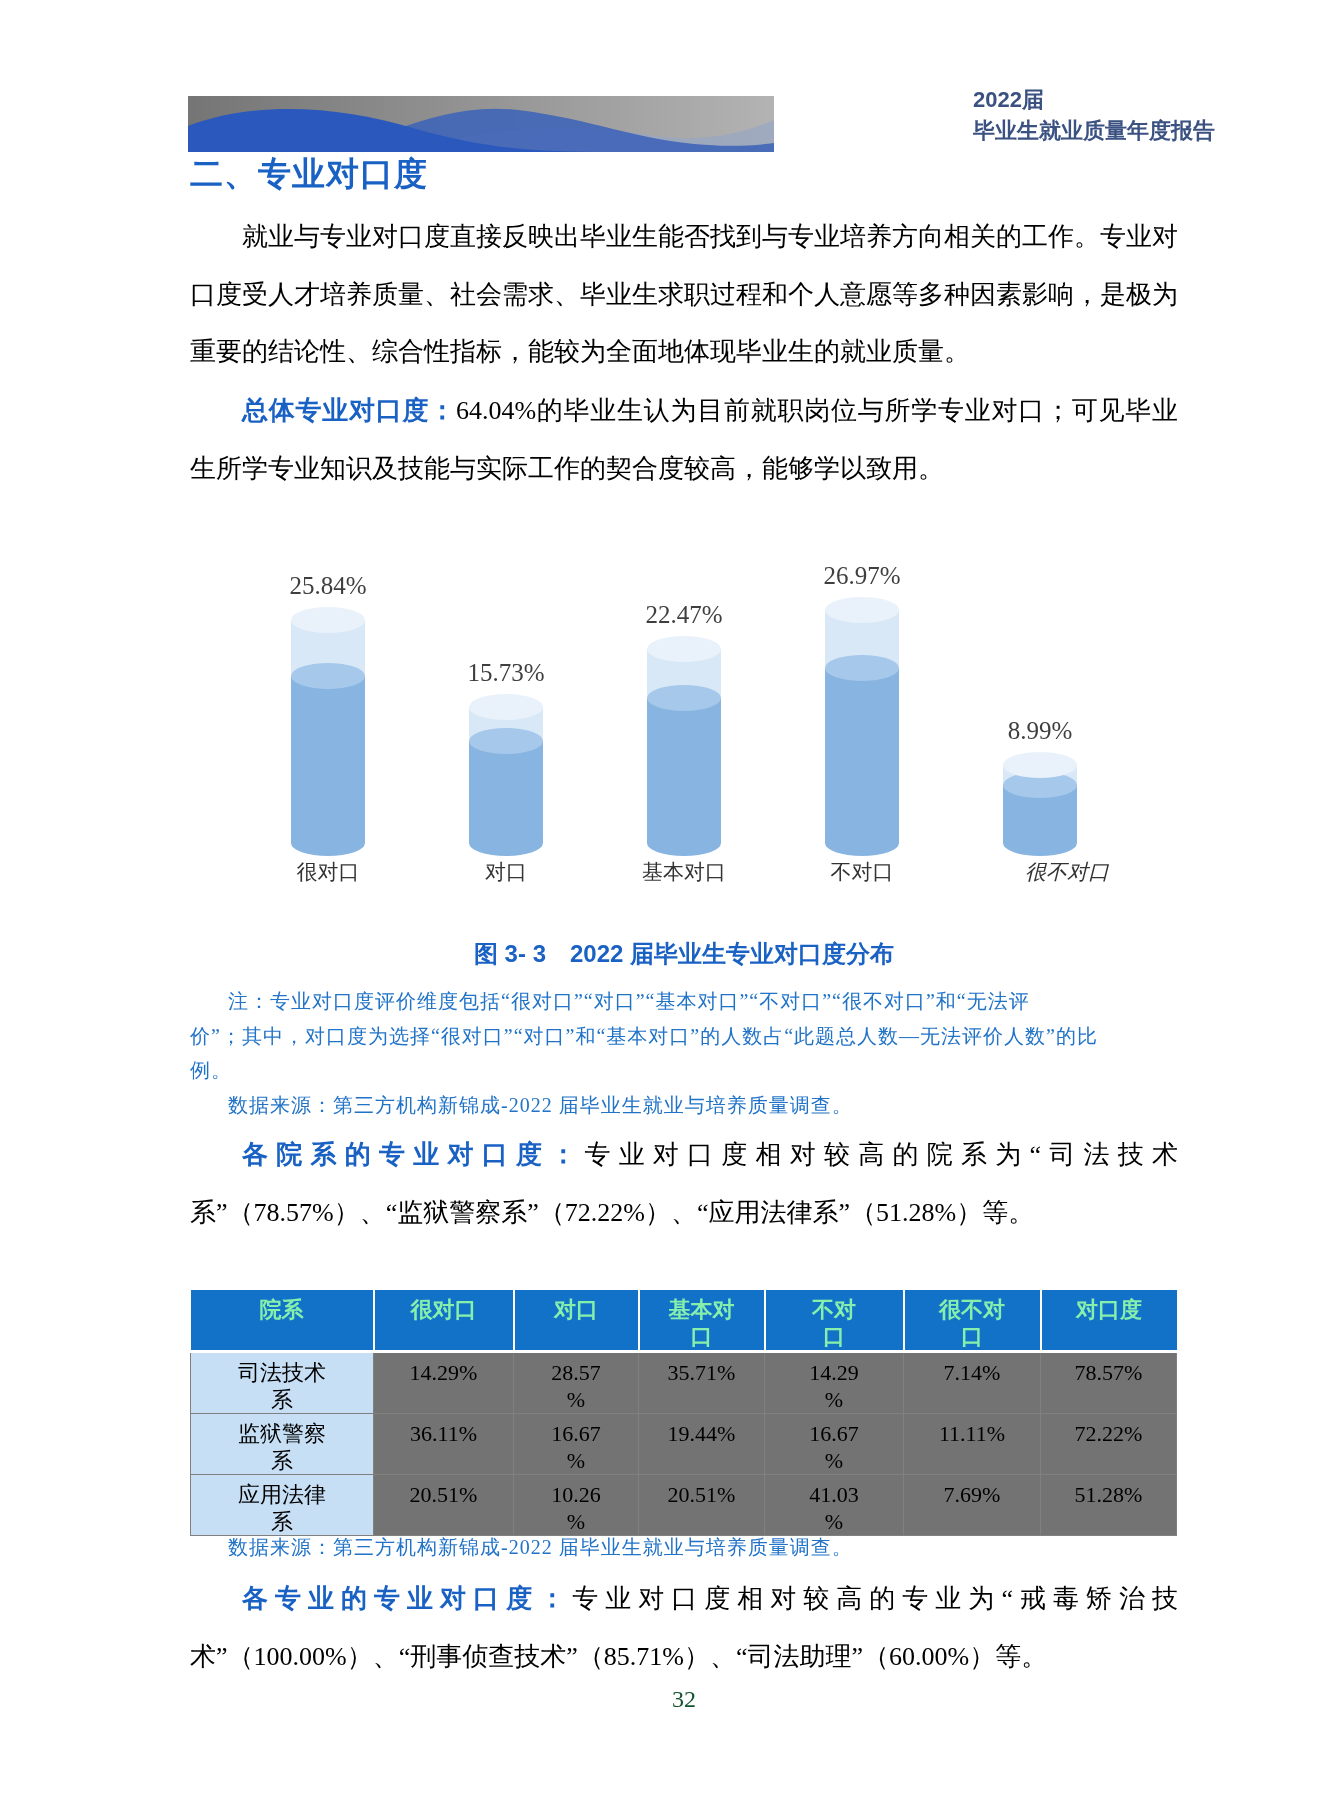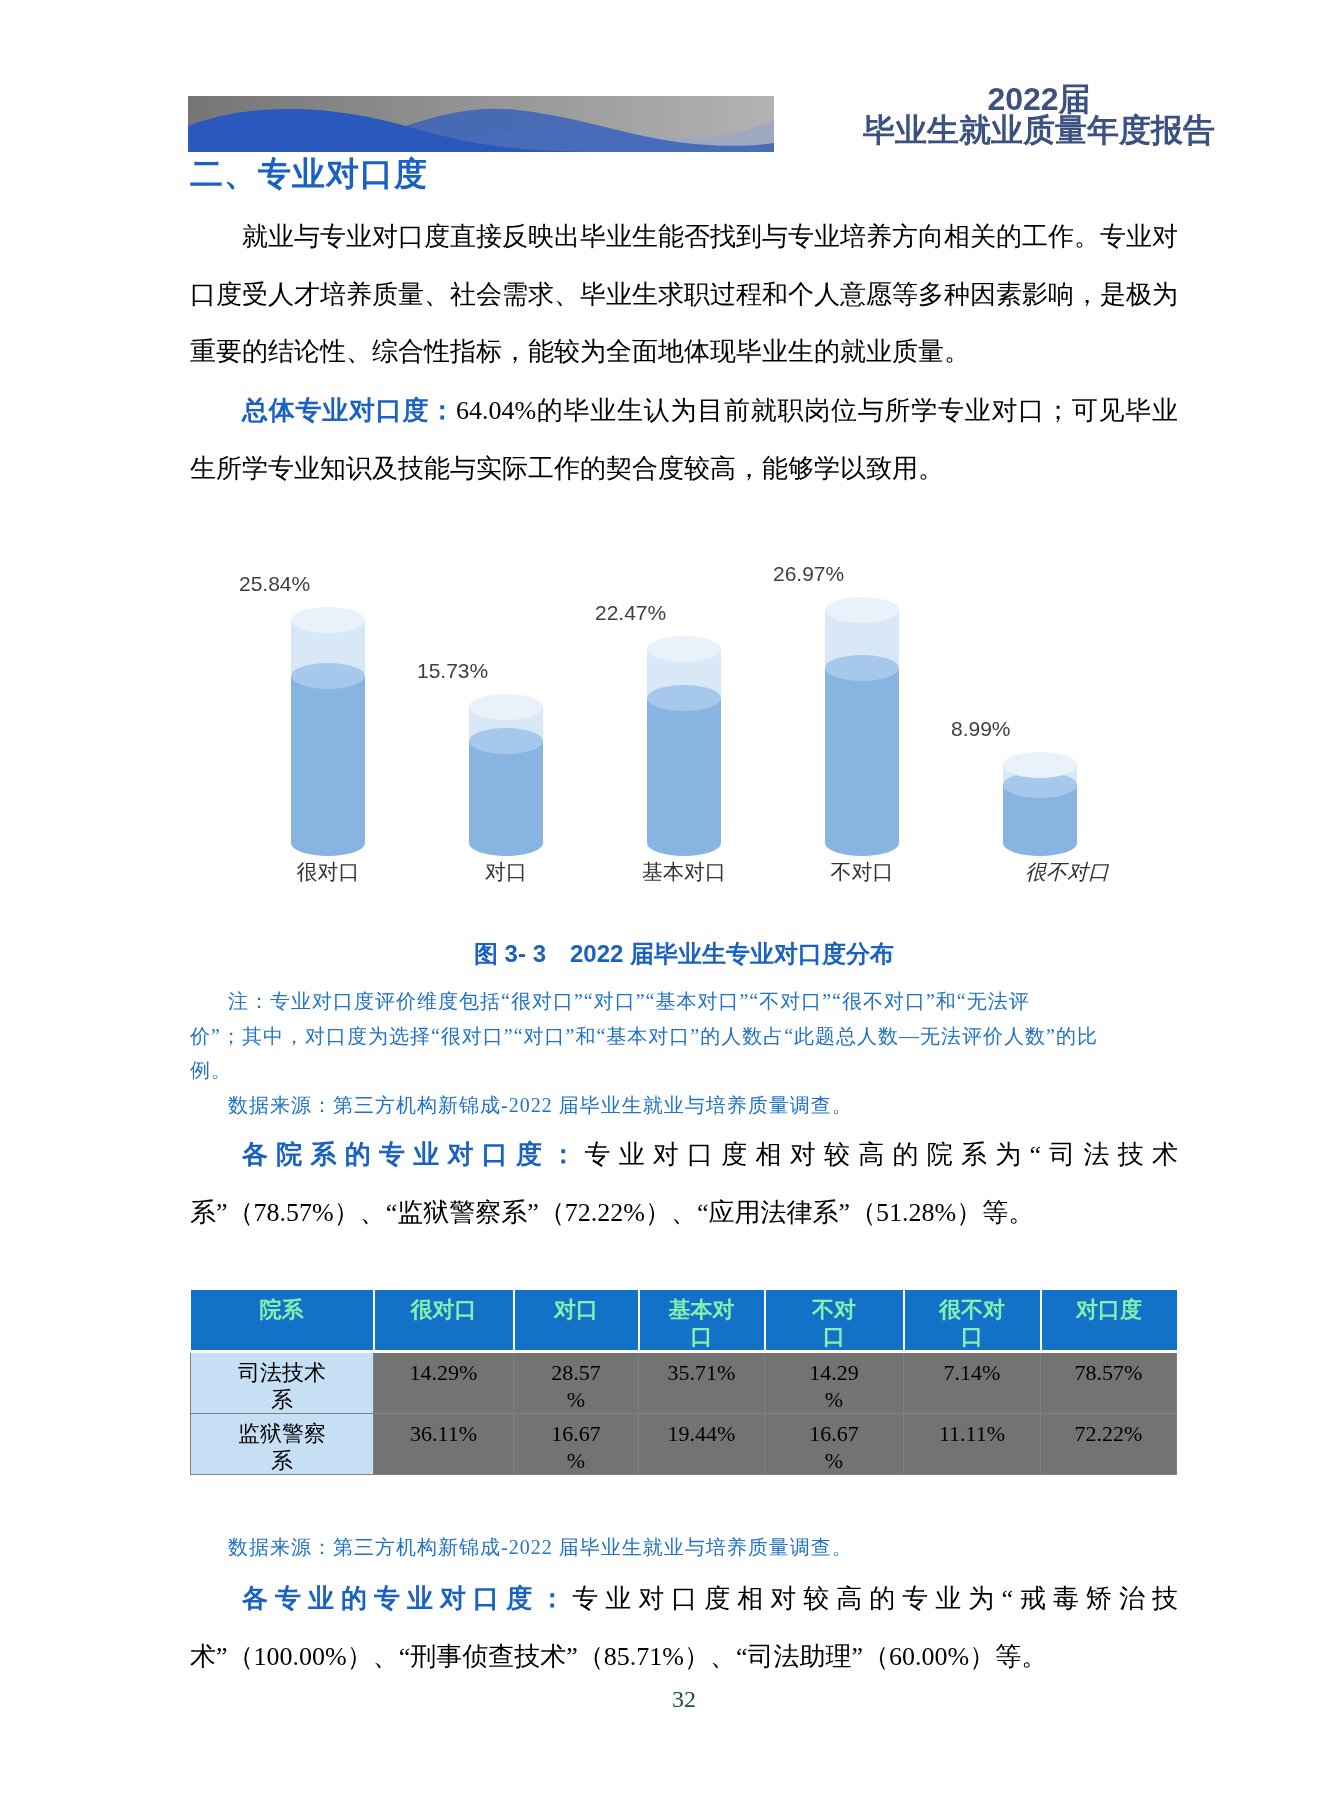--- a/index.html
+++ b/index.html
@@ -5,23 +5,23 @@
   html,body{margin:0;padding:0;background:#e8e8e8;}
   #page{
     position:relative;width:1323px;height:1797px;margin:0 auto;
     background:#ffffff;overflow:hidden;
     font-family:"Liberation Serif","DejaVu Serif",serif;
   }
   .abs{position:absolute;}
   
   #banner{left:188px;top:96px;width:586px;height:56px;}
   #header-right{
-    top:84px;right:108px;text-align:center;
-    font-family:"Liberation Sans","DejaVu Sans",sans-serif;
-    font-weight:bold;font-size:32px;line-height:31px;color:#3A5181;
+    top:84px;right:108px;text-align:left;
+    font-family:"Liberation Sans","DejaVu Sans",sans-serif;
+    font-weight:bold;font-size:22px;line-height:31px;color:#3A5181;
   }
   
   #section-title{
     left:190px;top:152px;
     font-family:"Liberation Sans","DejaVu Sans",sans-serif;
     font-weight:bold;font-size:33px;color:#1A61C4;letter-spacing:1px;
   }
   
   .para{
     left:190px;width:988px;font-size:26px;line-height:57.5px;color:#000;
@@ -32,23 +32,23 @@
     font-weight:bold;color:#1A61C4;
   }
   #p1{top:208px;text-indent:52px;}
   #p2{top:382px;text-indent:52px;}
   #p3{top:1126px;text-indent:52px;}
   #p4{top:1570px;text-indent:52px;}
   
   #chart{left:0;top:0;width:1323px;height:900px;pointer-events:none;}
   .cyl-part{position:absolute;}
   .val-label{
-    position:absolute;height:26px;text-align:left;
-    font-family:Liberation Sans, sans-serif;
-    font-size:21px;color:#3F3F3F;
+    position:absolute;height:26px;text-align:center;
+    font-family:Liberation Serif, serif;
+    font-size:25px;color:#3F3F3F;
   }
   .cat-label{
     position:absolute;top:858px;height:26px;text-align:center;
     font-family:"Liberation Sans","DejaVu Sans",sans-serif;
     font-size:21px;color:#333333;
   }
   
   .caption{
     left:190px;width:988px;text-align:center;
     font-family:"Liberation Sans","DejaVu Sans",sans-serif;
@@ -203,20 +203,32 @@
 系</td>
           <td>36.11%</td>
           <td>16.67
 %</td>
           <td>19.44%</td>
           <td>16.67
 %</td>
           <td>11.11%</td>
           <td>72.22%</td>
         </tr>
+        <tr>
+          <td class="first">应用法律
+系</td>
+          <td>20.51%</td>
+          <td>10.26
+%</td>
+          <td>20.51%</td>
+          <td>41.03
+%</td>
+          <td>7.69%</td>
+          <td>51.28%</td>
+        </tr>
       </tbody>
   </table>
   <div class="abs note" id="tab-source">数据来源：第三方机构新锦成-2022 届毕业生就业与培养质量调查。</div>
 
   <div class="abs para" id="p4"><span class="lead">各专业的专业对口度：</span><span>专业对口度相对较高的专业为“戒毒矫治技术”（100.00%）、“刑事侦查技术”（85.71%）、“司法助理”（60.00%）等。</span></div>
 
   <div class="abs" id="page-number">32</div>
 
 </div>
 

